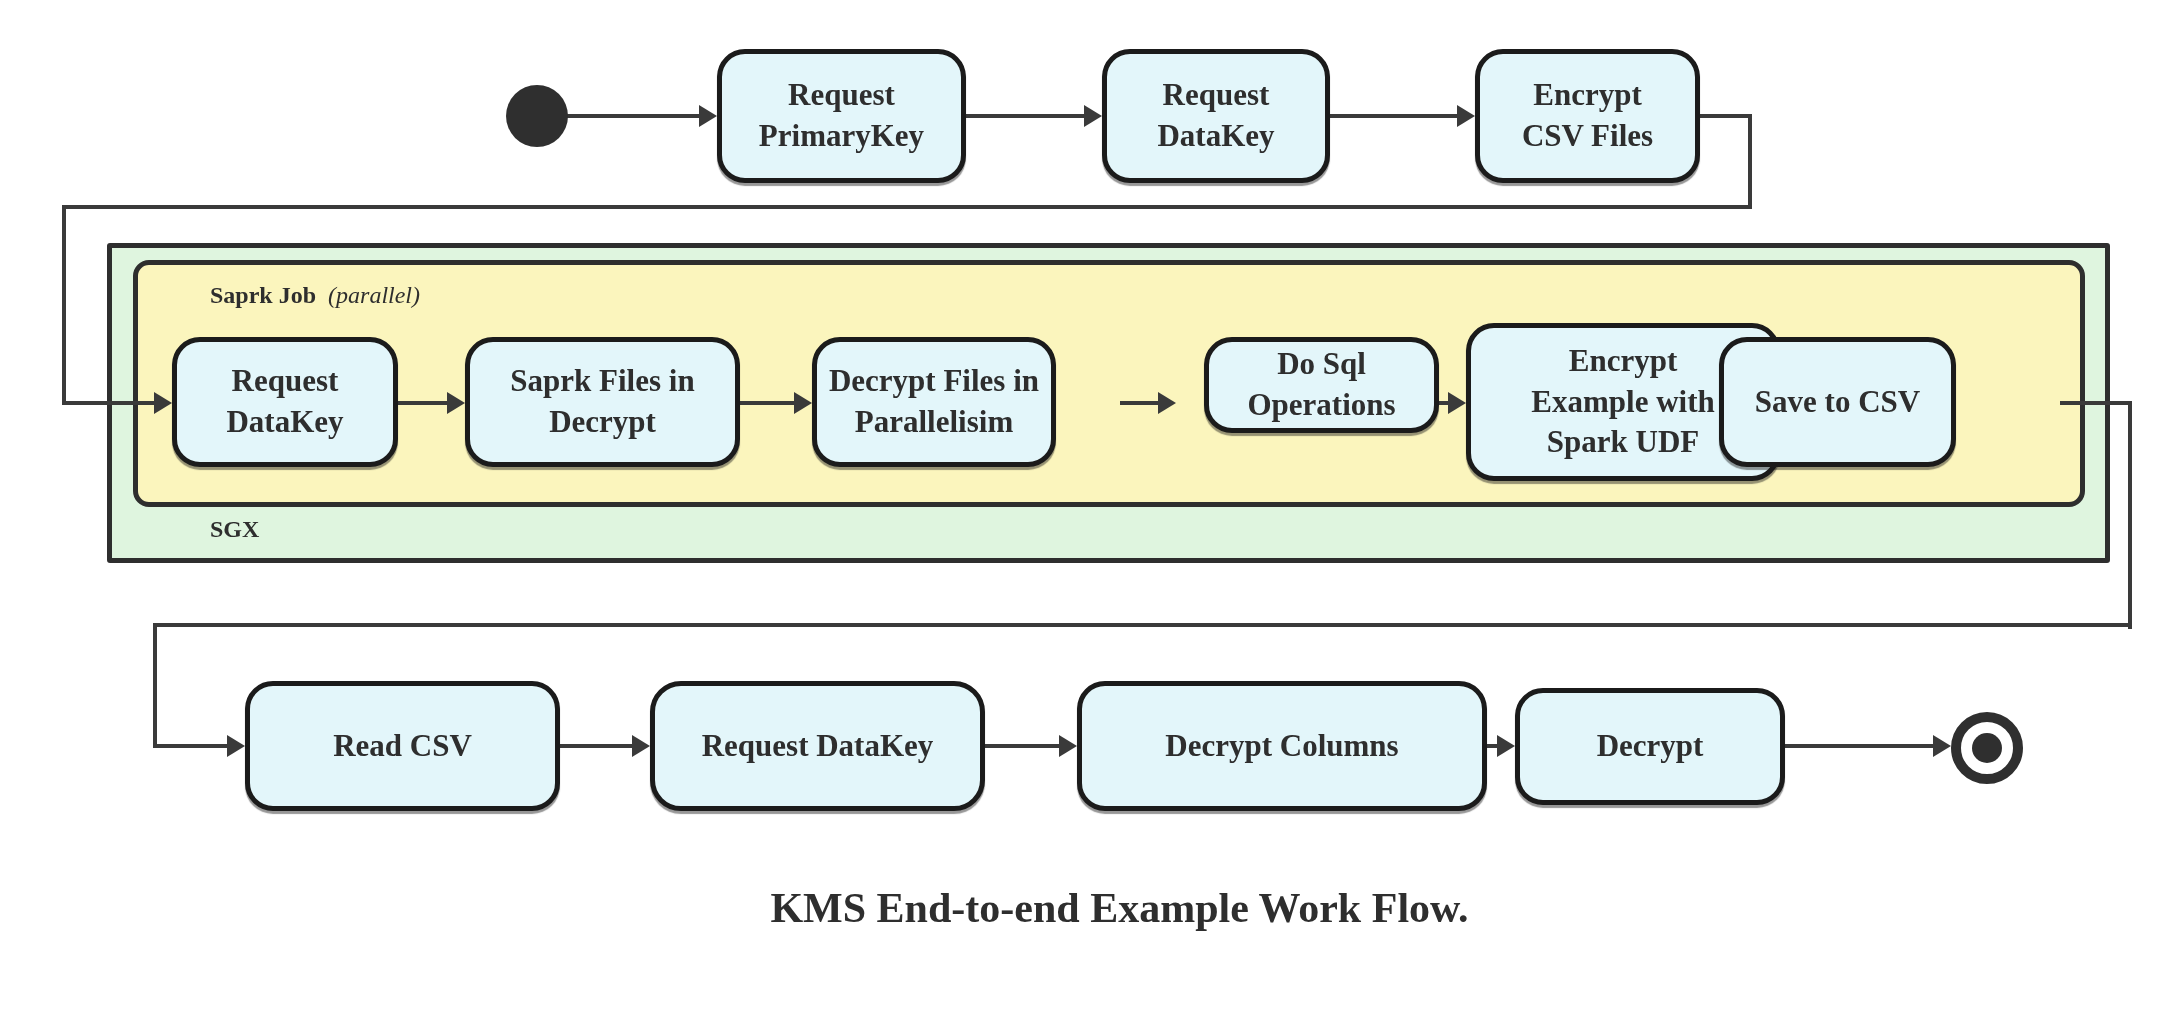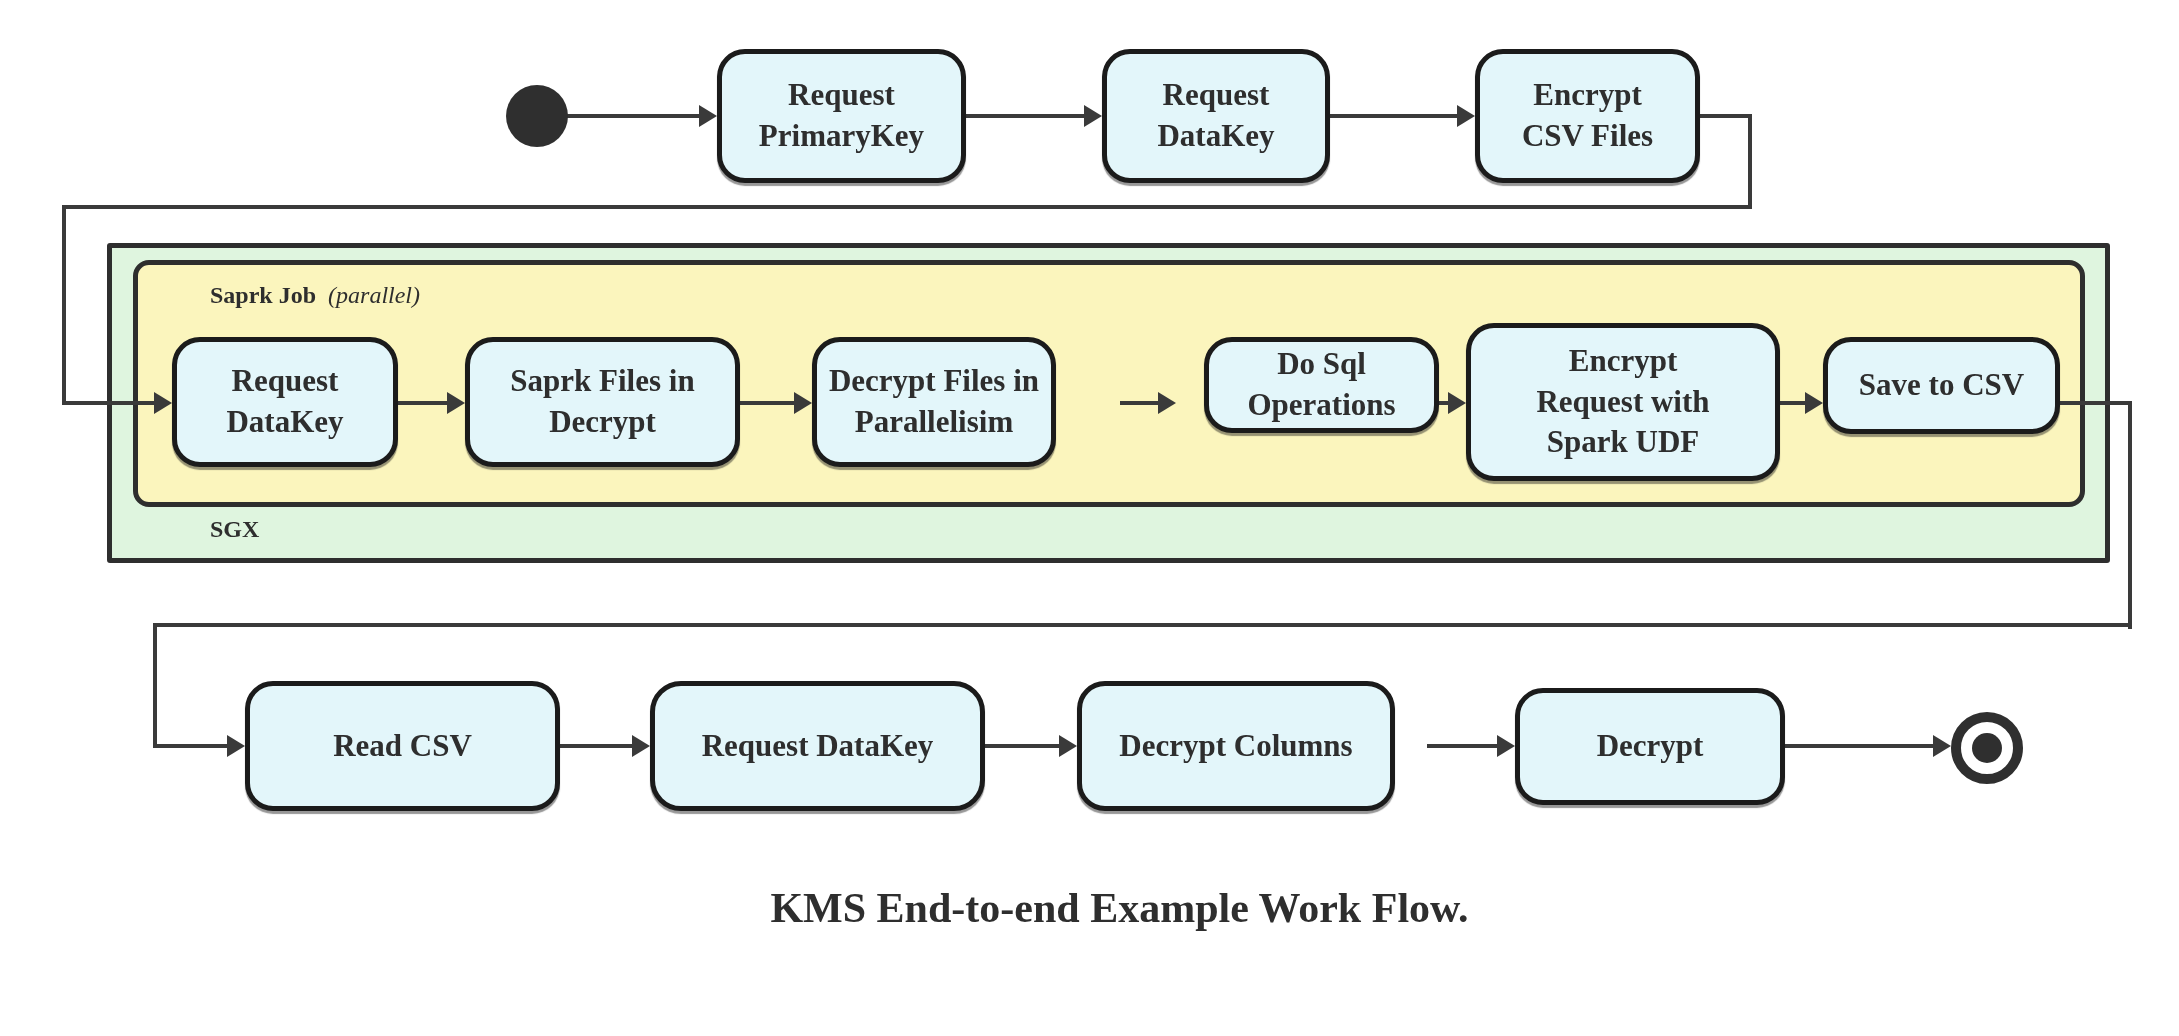--- a/index.html
+++ b/index.html
@@ -121,34 +121,34 @@
   <div class="node" style="left:812px;top:337px;width:244px;height:130px;">
     <div>Decrypt Files in</div>
     <div>Parallelisim</div>
   </div>
   <div class="node" style="left:1204px;top:337px;width:235px;height:96px;">
     <div>Do Sql</div>
     <div>Operations</div>
   </div>
   <div class="node" style="left:1466px;top:323px;width:314px;height:158px;">
     <div>Encrypt</div>
-    <div>Request with</div>
+    <div>Example with</div>
     <div>Spark UDF</div>
   </div>
-  <div class="node" style="left:1823px;top:337px;width:237px;height:97px;">
+  <div class="node" style="left:1719px;top:337px;width:237px;height:130px;">
     <div>Save to CSV</div>
   </div>
 
   <div class="node" style="left:245px;top:681px;width:315px;height:130px;">
     <div>Read CSV</div>
   </div>
   <div class="node" style="left:650px;top:681px;width:335px;height:130px;border-radius:31px;">
     <div>Request DataKey</div>
   </div>
-  <div class="node" style="left:1077px;top:681px;width:318px;height:130px;">
+  <div class="node" style="left:1077px;top:681px;width:410px;height:130px;">
     <div>Decrypt Columns</div>
   </div>
   <div class="node" style="left:1515px;top:688px;width:270px;height:117px;">
     <div>Decrypt</div>
   </div>
 
   <div class="caption">KMS End-to-end Example Work Flow.</div>
 
 </div>
 

